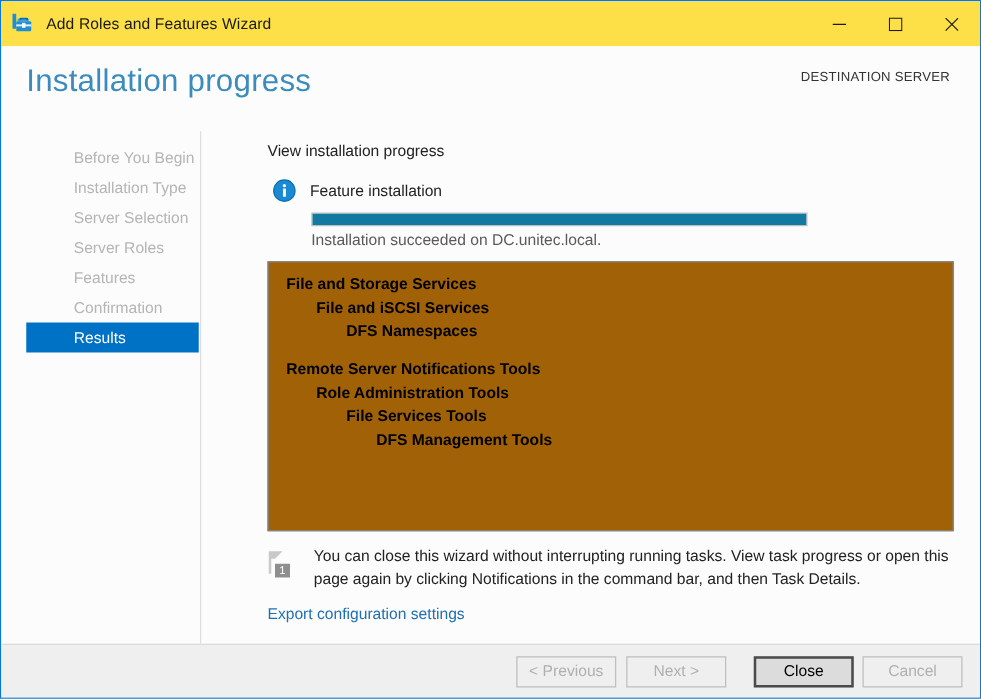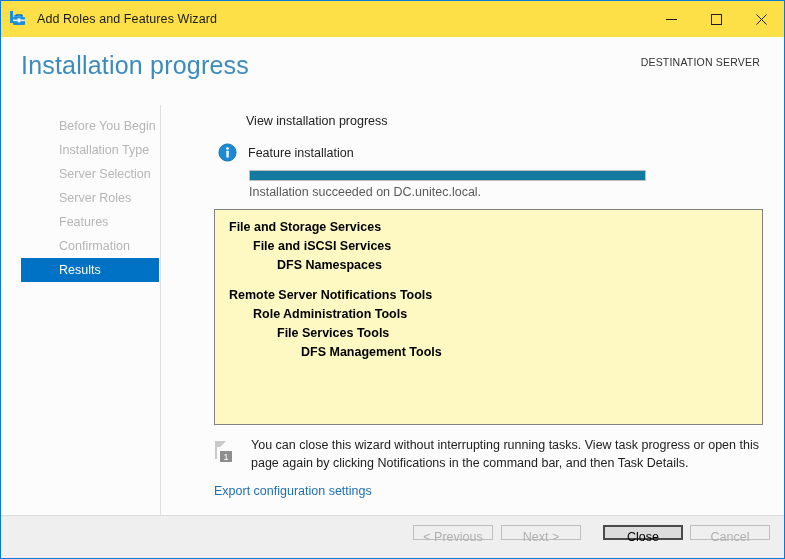--- a/index.html
+++ b/index.html
@@ -142,21 +142,20 @@
     height: 410px;
     background: #fcfcfc;
   }
   .content-title {
     position: absolute;
     left: 21px;
     top: 9px;
     font-size: 12.5px;
     color: #222222;
     white-space: nowrap;
-    margin-left: 32px;
   }
 
   .feature-row {
     position: absolute;
     left: 25px;
     top: 38px;
     display: flex;
     align-items: center;
     text-align: center;
   }
@@ -190,21 +189,21 @@
     color: #5a5a5a;
     white-space: nowrap;
   }
 
   .results-box {
     position: absolute;
     left: 21px;
     top: 104px;
     width: 549px;
     height: 216px;
-    background: #fef9c3;
+    background: #a16207;
     border: 1px solid #828282;
     box-sizing: border-box;
     overflow: hidden;
     padding-top: 8px;
   }
   .result-line {
     font-size: 12.5px;
     font-weight: bold;
     color: #000000;
     line-height: 19px;
@@ -251,21 +250,21 @@
     width: 783px;
     height: 43px;
     background: #efefef;
     border-top: 1px solid #dcdcdc;
     box-sizing: border-box;
   }
   .btn {
     position: absolute;
     top: 9px;
     width: 80px;
-    height: 15px;
+    height: 25px;
     font-family: "Liberation Sans", sans-serif;
     font-size: 12.5px;
     background: #efefef;
     border: 1px solid #bebebe;
     color: #b0b0b0;
     box-sizing: border-box;
     padding: 0;
     cursor: default;
     line-height: 23px;
     text-align: center;

